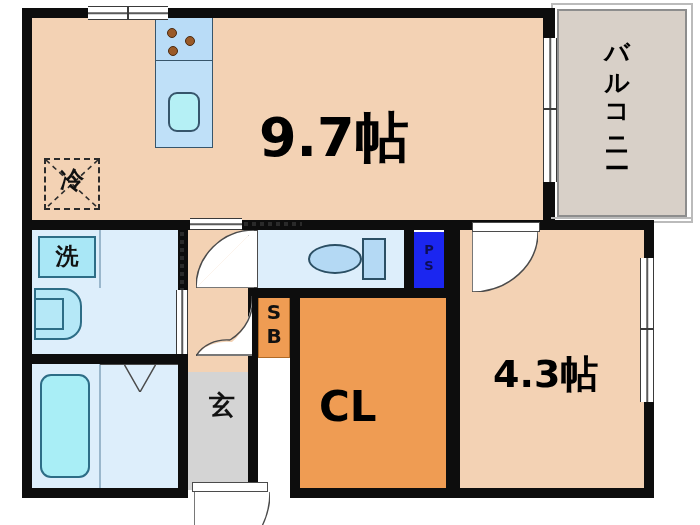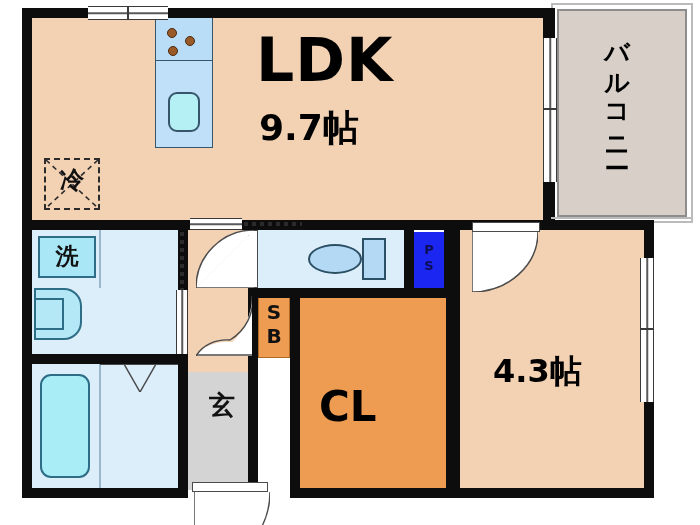--- a/index.html
+++ b/index.html
@@ -38,23 +38,23 @@
   .win-h .mull{position:absolute;left:0;right:0;top:50%;height:1.5px;background:#5a5a5a;transform:translateY(-50%);}
   .win-v{background:#ffffff;border-left:1.6px solid #3a3a3a;border-right:1.6px solid #3a3a3a;}
   .win-v .mull{position:absolute;top:0;bottom:0;left:50%;width:1.5px;background:#5a5a5a;transform:translateX(-50%);}
   .door-panel{background:#ffffff;border:1.4px solid #4b4b4b;}
   .dotline{background-image:repeating-linear-gradient(90deg,#2a2a2a 0 4px,transparent 4px 8px);}
   .dotline-v{background-image:repeating-linear-gradient(180deg,#2a2a2a 0 4px,transparent 4px 8px);}
 
   
   .lbl{position:absolute;color:#000;font-weight:700;line-height:1.02;white-space:pre;}
   .lbl-ldk{font-size:60px;letter-spacing:1px;}
-  .lbl-ldk2{font-size:36px;letter-spacing:0px;text-align:right;}
+  .lbl-ldk2{font-size:54px;letter-spacing:0px;text-align:right;}
   .lbl-yo{font-size:40px;letter-spacing:1px;}
-  .lbl-yo2{font-size:32px;}
+  .lbl-yo2{font-size:38px;}
   .lbl-wcl{font-size:42px;letter-spacing:0px;}
   .lbl-balcony{font-size:25px;writing-mode:vertical-rl;text-orientation:upright;letter-spacing:4px;font-weight:700;}
   .lbl-wash{font-size:23px;color:#111;}
   .lbl-fridge{font-size:24px;color:#111;}
   .lbl-genkan{font-size:26px;color:#111;}
   .lbl-sb{font-size:20px;color:#111;line-height:1.05;text-align:center;}
   .lbl-ps{font-size:13px;color:#0d0d55;font-weight:700;line-height:1.05;text-align:center;}
   .ctr{display:flex;align-items:center;justify-content:center;}
 </style>
 </head>
@@ -77,21 +77,20 @@
 
   <div class="abs fridge-box" style="left:44px;top:158px;width:56px;height:52px;"></div>
   <div class="abs" style="left:44px;top:158px;width:56px;height:52px;overflow:hidden;">
     <svg width="56" height="52" style="display:block;">
       <line x1="2" y1="2" x2="54" y2="50" stroke="#2b2b2b" stroke-width="1.6" stroke-dasharray="5,4"></line>
       <line x1="54" y1="2" x2="2" y2="50" stroke="#2b2b2b" stroke-width="1.6" stroke-dasharray="5,4"></line>
     </svg>
   </div>
   <div class="lbl lbl-fridge" style="left:48px;top:168px;width:48px;text-align:center;">冷</div>
 
-  <div class="lbl lbl-ldk" style="left:256px;top:30px;">LDK</div>
   <div class="lbl lbl-ldk2" style="left:259px;top:110px;">9.7帖</div>
 
   <div class="abs room-wet" style="left:30px;top:230px;width:148px;height:128px;"></div>
   <div class="abs room-wet" style="left:30px;top:362px;width:148px;height:128px;"></div>
 
   <div class="abs wash-box" style="left:38px;top:236px;width:58px;height:42px;"></div>
   <div class="lbl lbl-wash ctr" style="left:38px;top:236px;width:58px;height:42px;">洗</div>
 
   <div class="abs vanity" style="left:34px;top:288px;width:48px;height:52px;border-radius:0 18px 18px 0;"></div>
   <div class="abs vanity" style="left:34px;top:298px;width:30px;height:32px;"></div>

